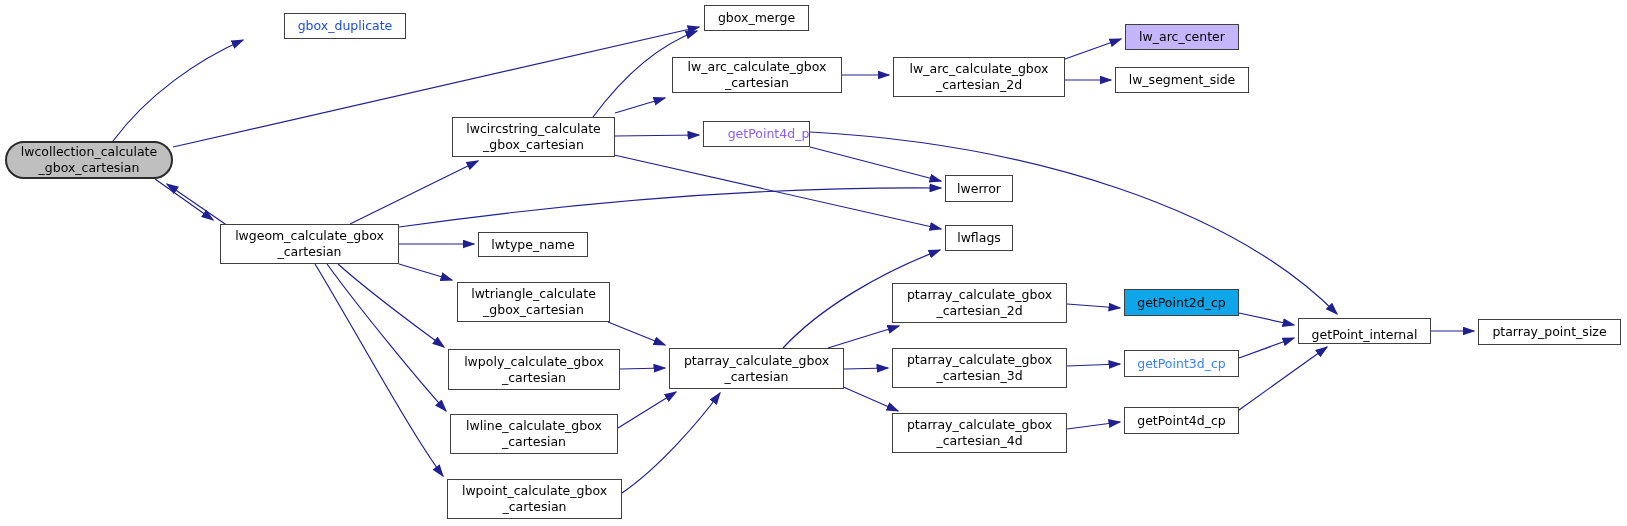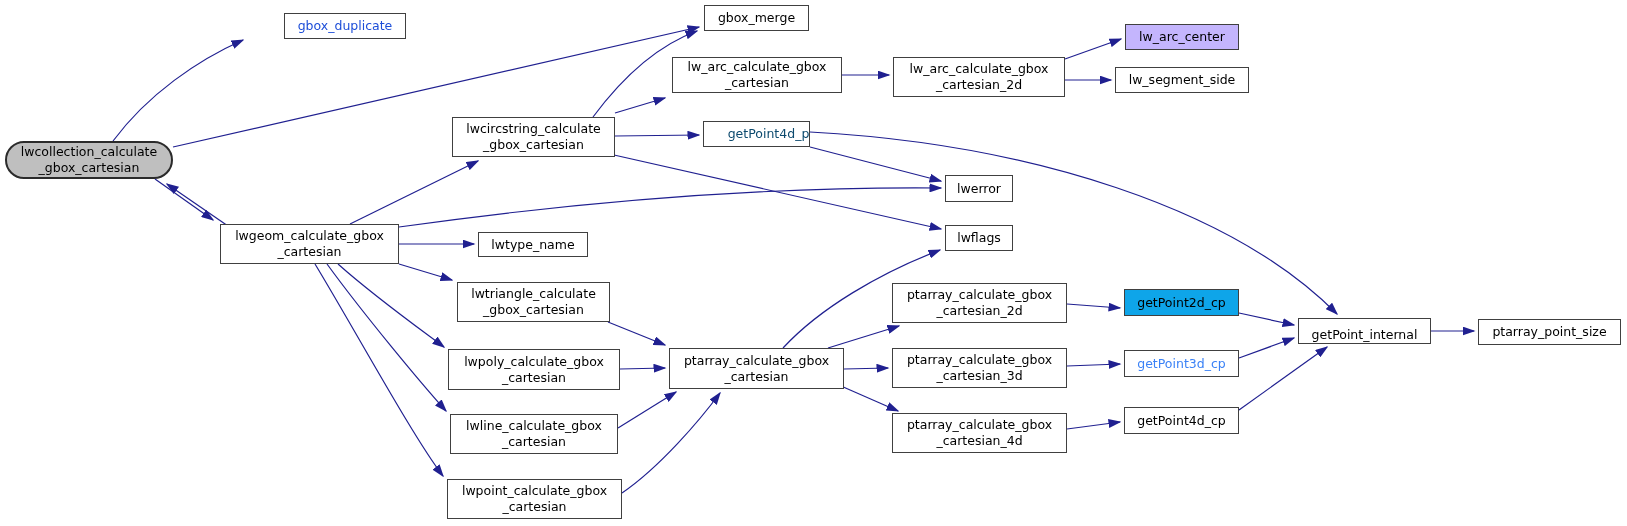--- a/index.html
+++ b/index.html
@@ -95,21 +95,21 @@
         <span>gbox_merge</span>
       </div>
       <div class="node" style="left: 672px; top: 57px; width: 170px; height: 36px; background: rgb(255, 255, 255); border-color: rgb(64, 64, 64); color: rgb(0, 0, 0);">
         <span>lw_arc_calculate_gbox</span>
         <span>_cartesian</span>
       </div>
       <div class="node" style="left: 452px; top: 117px; width: 163px; height: 40px; background: rgb(255, 255, 255); border-color: rgb(64, 64, 64); color: rgb(0, 0, 0);">
         <span>lwcircstring_calculate</span>
         <span>_gbox_cartesian</span>
       </div>
-      <div class="node" style="left: 703px; top: 121px; width: 107px; height: 26px; background: rgb(255, 255, 255); border-color: rgb(64, 64, 64); color: #0c4a6e; padding-left: 24px;">
+      <div class="node" style="left: 703px; top: 121px; width: 107px; height: 26px; background: rgb(255, 255, 255); border-color: rgb(64, 64, 64); color: #8b5cf6; padding-left: 24px;">
         <span>getPoint4d_p</span>
       </div>
       <div class="node" style="left: 478px; top: 232px; width: 110px; height: 25px; background: rgb(255, 255, 255); border-color: rgb(64, 64, 64); color: rgb(0, 0, 0);">
         <span>lwtype_name</span>
       </div>
       <div class="node" style="left: 893px; top: 57px; width: 172px; height: 40px; background: rgb(255, 255, 255); border-color: rgb(64, 64, 64); color: rgb(0, 0, 0);">
         <span>lw_arc_calculate_gbox</span>
         <span>_cartesian_2d</span>
       </div>
       <div class="node" style="left: 1125px; top: 24px; width: 114px; height: 26px; background: #c4b5fd; border-color: rgb(64, 64, 64); color: rgb(0, 0, 0);">

